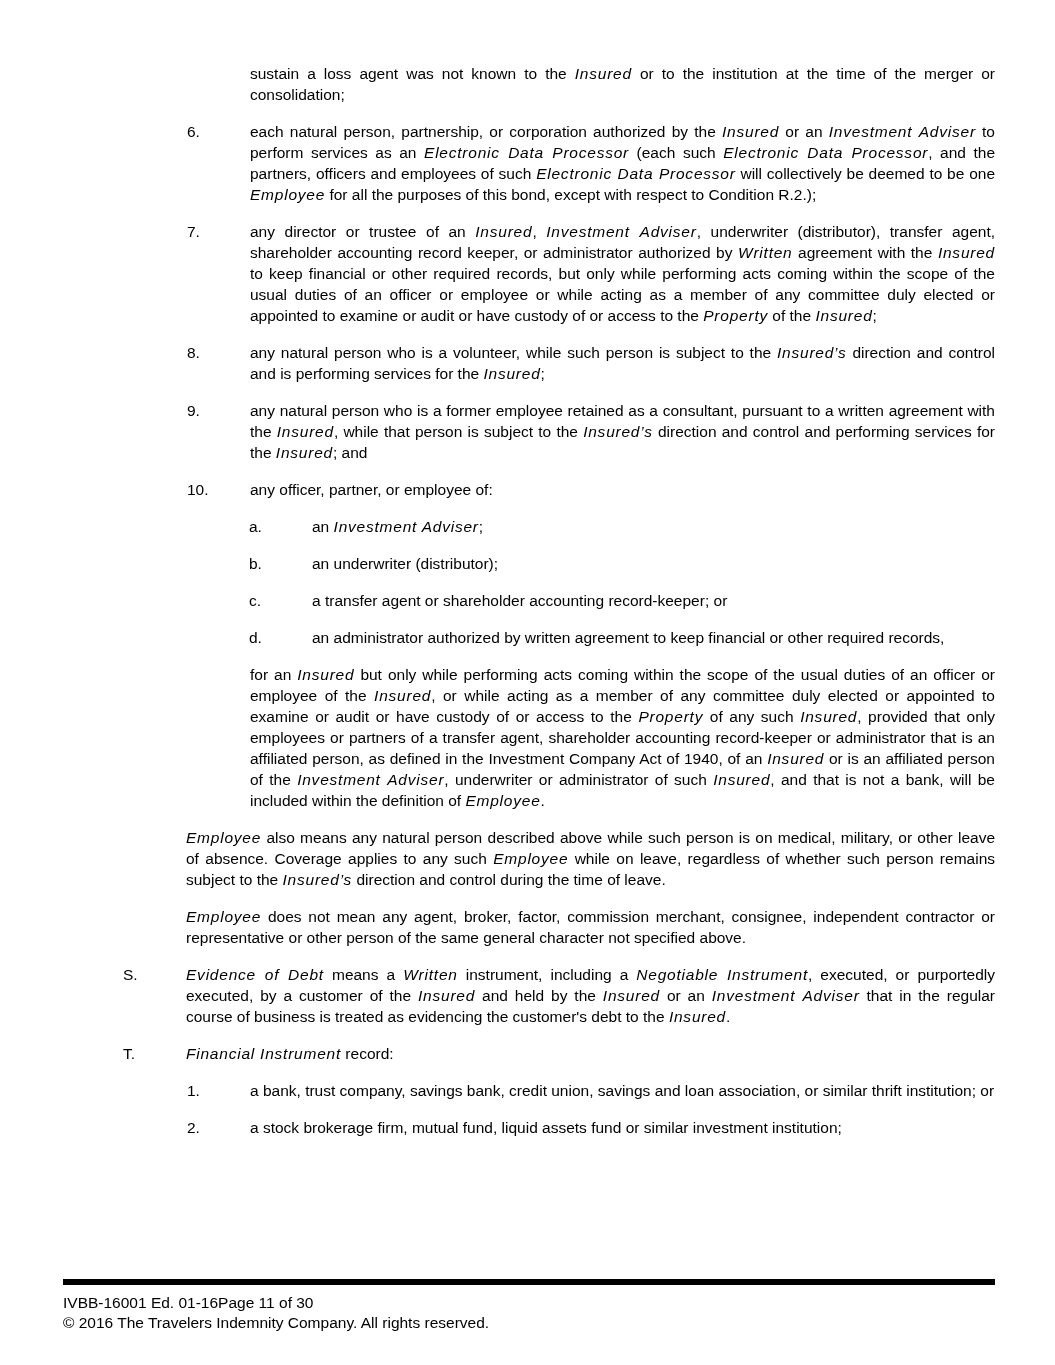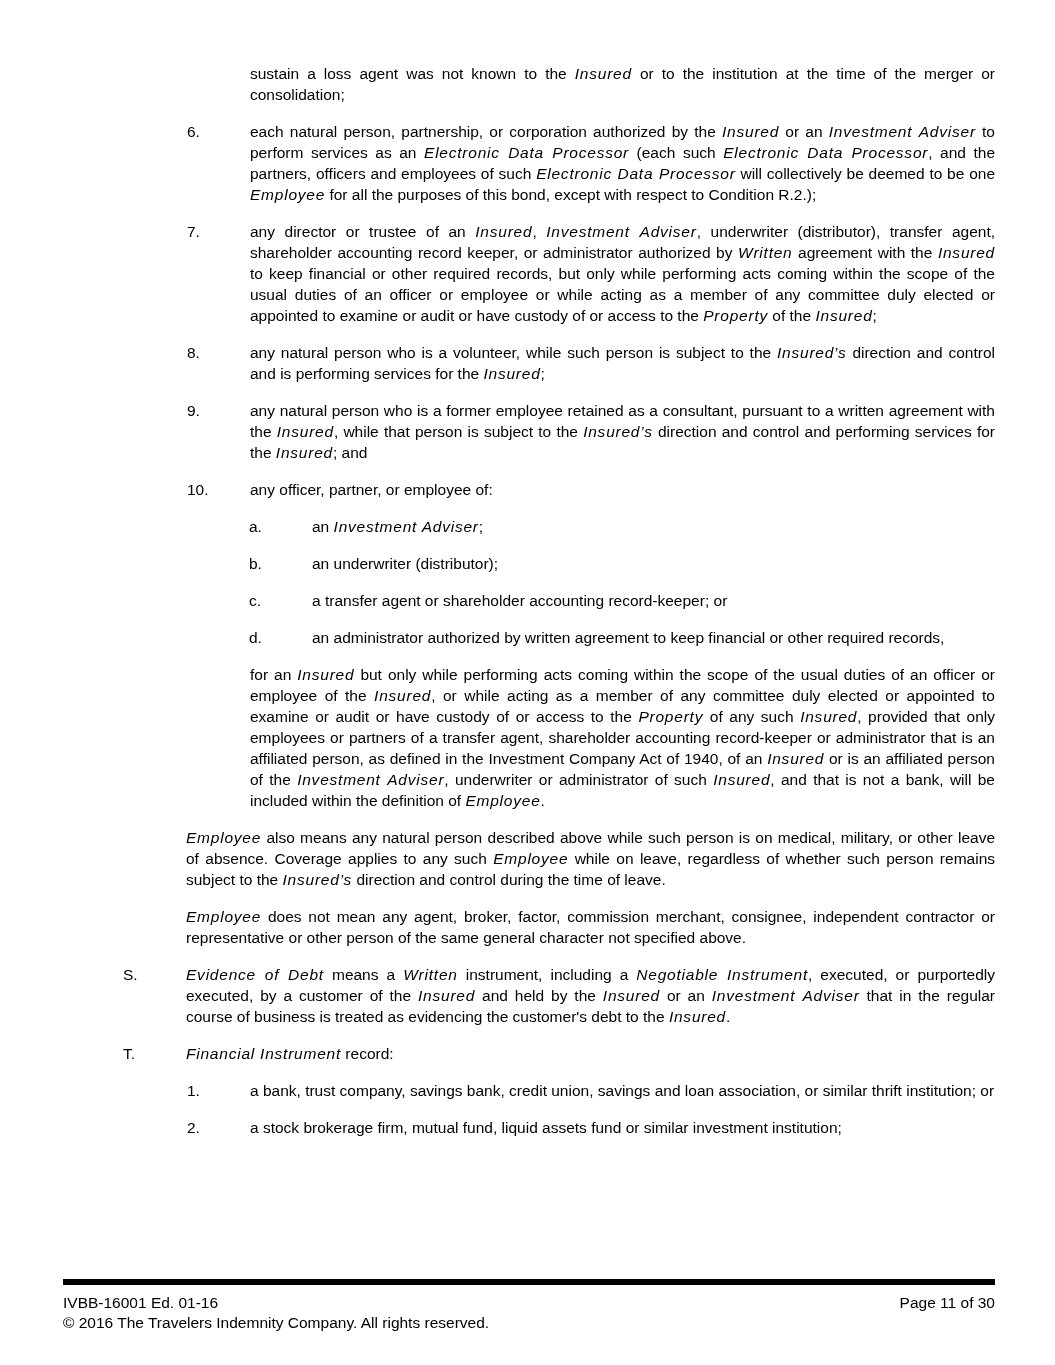--- a/index.html
+++ b/index.html
@@ -53,21 +53,20 @@
     font-size: 15.5px;
     line-height: 20px;
   }
   .footer .rule {
     height: 6px;
     background: #000000;
     margin-bottom: 5px;
   }
   .footer .footer-line1 {
     display: flex;
-    justify-content: space-between;
     margin-top: 8px;
   }
 </style>
 </head>
 <body>
 
 <div class="page">
 
   <main class="content" id="content">
       <div class="block level-1"><span>sustain a loss agent was not known to the </span><span class="term">Insured</span><span> or to the institution at the time of the merger or consolidation;</span></div>

